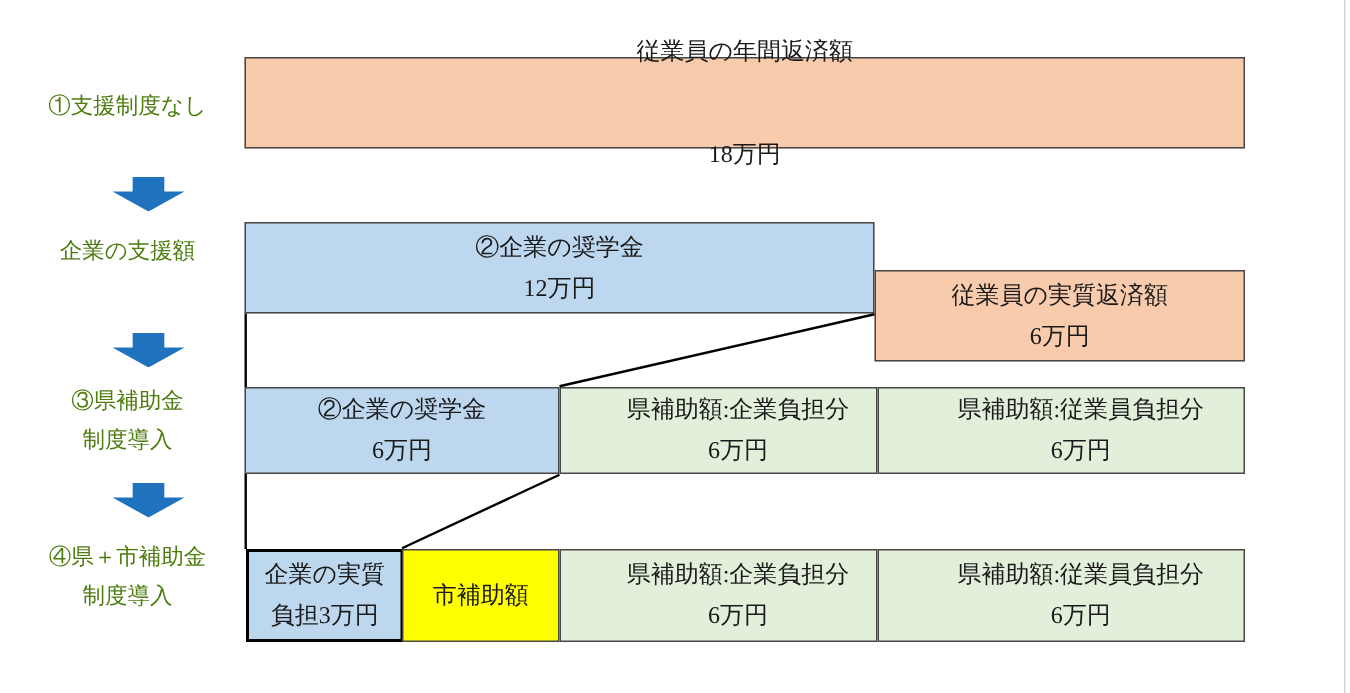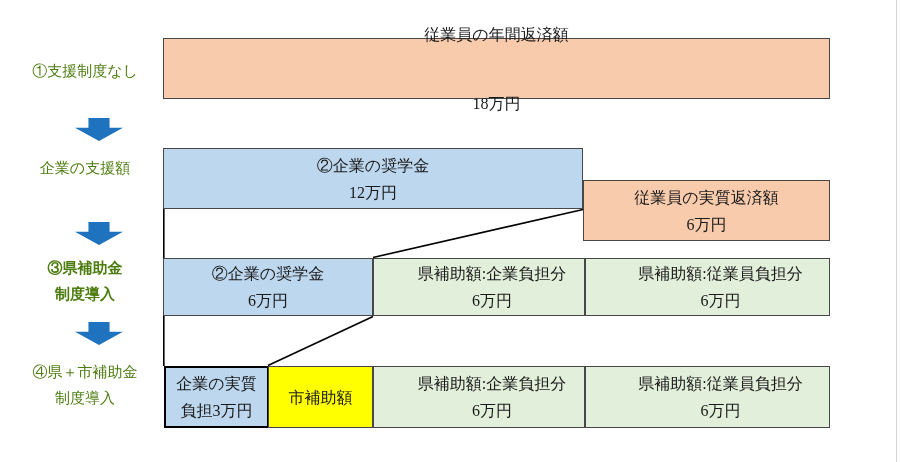--- a/index.html
+++ b/index.html
@@ -36,21 +36,21 @@
 <body>
 
 <div class="stage">
 
   <div class="rlabel" style="top:58px;">
     <div>①支援制度なし</div>
   </div>
   <div class="rlabel" style="top:155px;">
     <div>企業の支援額</div>
   </div>
-  <div class="rlabel" style="top:255px;font-weight:bold;">
+  <div class="rlabel" style="top:255px;">
     <div>③県補助金</div>
     <div>制度導入</div>
   </div>
   <div class="rlabel" style="top:359px;">
     <div>④県＋市補助金</div>
     <div>制度導入</div>
   </div>
 
   <div class="down-arrow" style="top:118px;"></div>
   <div class="down-arrow" style="top:222px;"></div>

